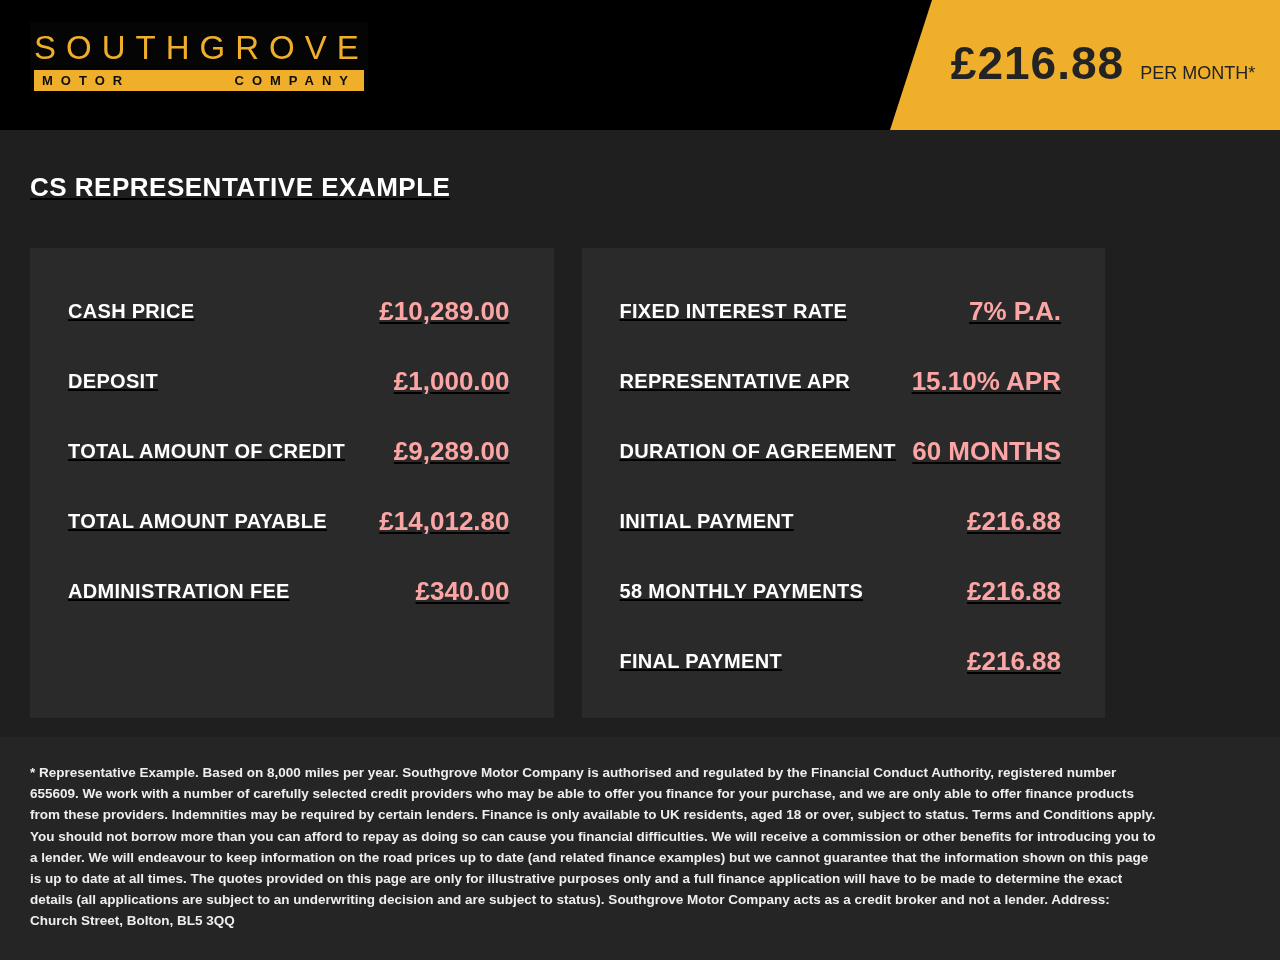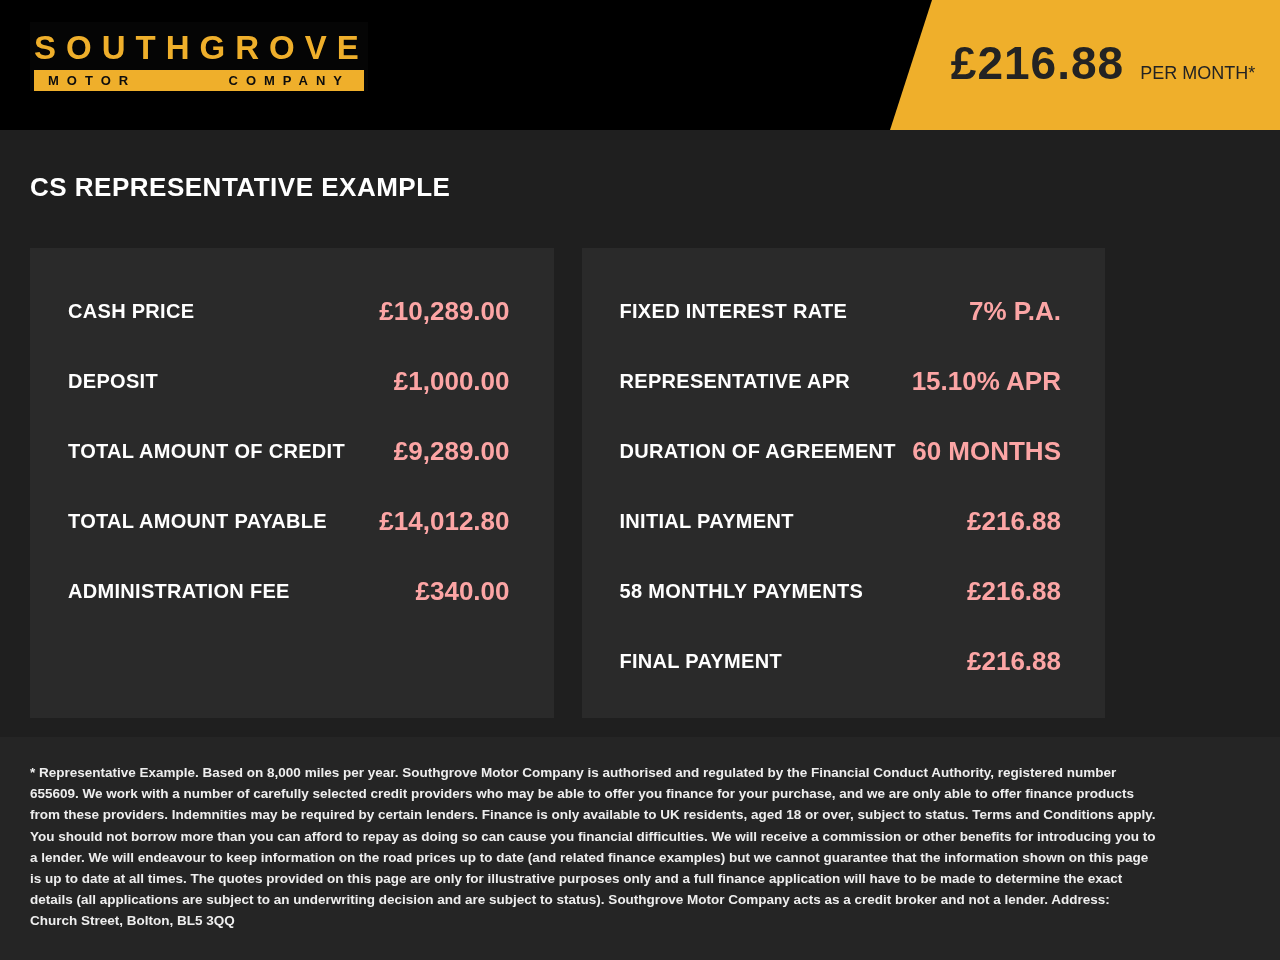--- a/index.html
+++ b/index.html
@@ -17,35 +17,35 @@
   .logo {
     position: absolute;
     left: 30px; top: 22px;
     width: 330px;
     background: #050505;
     padding: 6px 4px 0 4px;
   }
   .logo-name {
     color: #efaf2b;
     font-size: 33px;
-    font-weight: bold;
+    font-weight: normal;
     letter-spacing: 10px;
     white-space: nowrap;
     text-align: right;
     line-height: 40px;
   }
   .logo-bar {
     margin-top: 2px;
     background: #efaf2b;
     color: #0d0d0d;
     font-size: 13px;
     font-weight: bold;
     display: flex;
     justify-content: space-between;
-    padding: 3px 14px;
+    padding: 3px 8px;
     letter-spacing: 8px;
   }
   .price-banner {
     position: absolute;
     right: 0; top: 0;
     width: 390px; height: 130px;
     background: #efaf2b;
     -webkit-clip-path: polygon(42px 0, 100% 0, 100% 100%, 0 100%);
     clip-path: polygon(42px 0, 100% 0, 100% 100%, 0 100%);
     display: flex;
@@ -62,20 +62,21 @@
     letter-spacing: 1px;
   }
   .price-period {
     font-size: 18px;
     font-weight: normal;
   }
   .main {
     width: 1132px; height: 607px;
     background: #1f1f1f;
     box-sizing: border-box;
+    text-decoration: underline;
   }
   .page-title {
     color: #ffffff;
     font-size: 26px;
     font-weight: bold;
     padding: 42px 30px 0 30px;
     margin: 0 0 45px 0;
     letter-spacing: 0.5px;
   }
   .panels {

